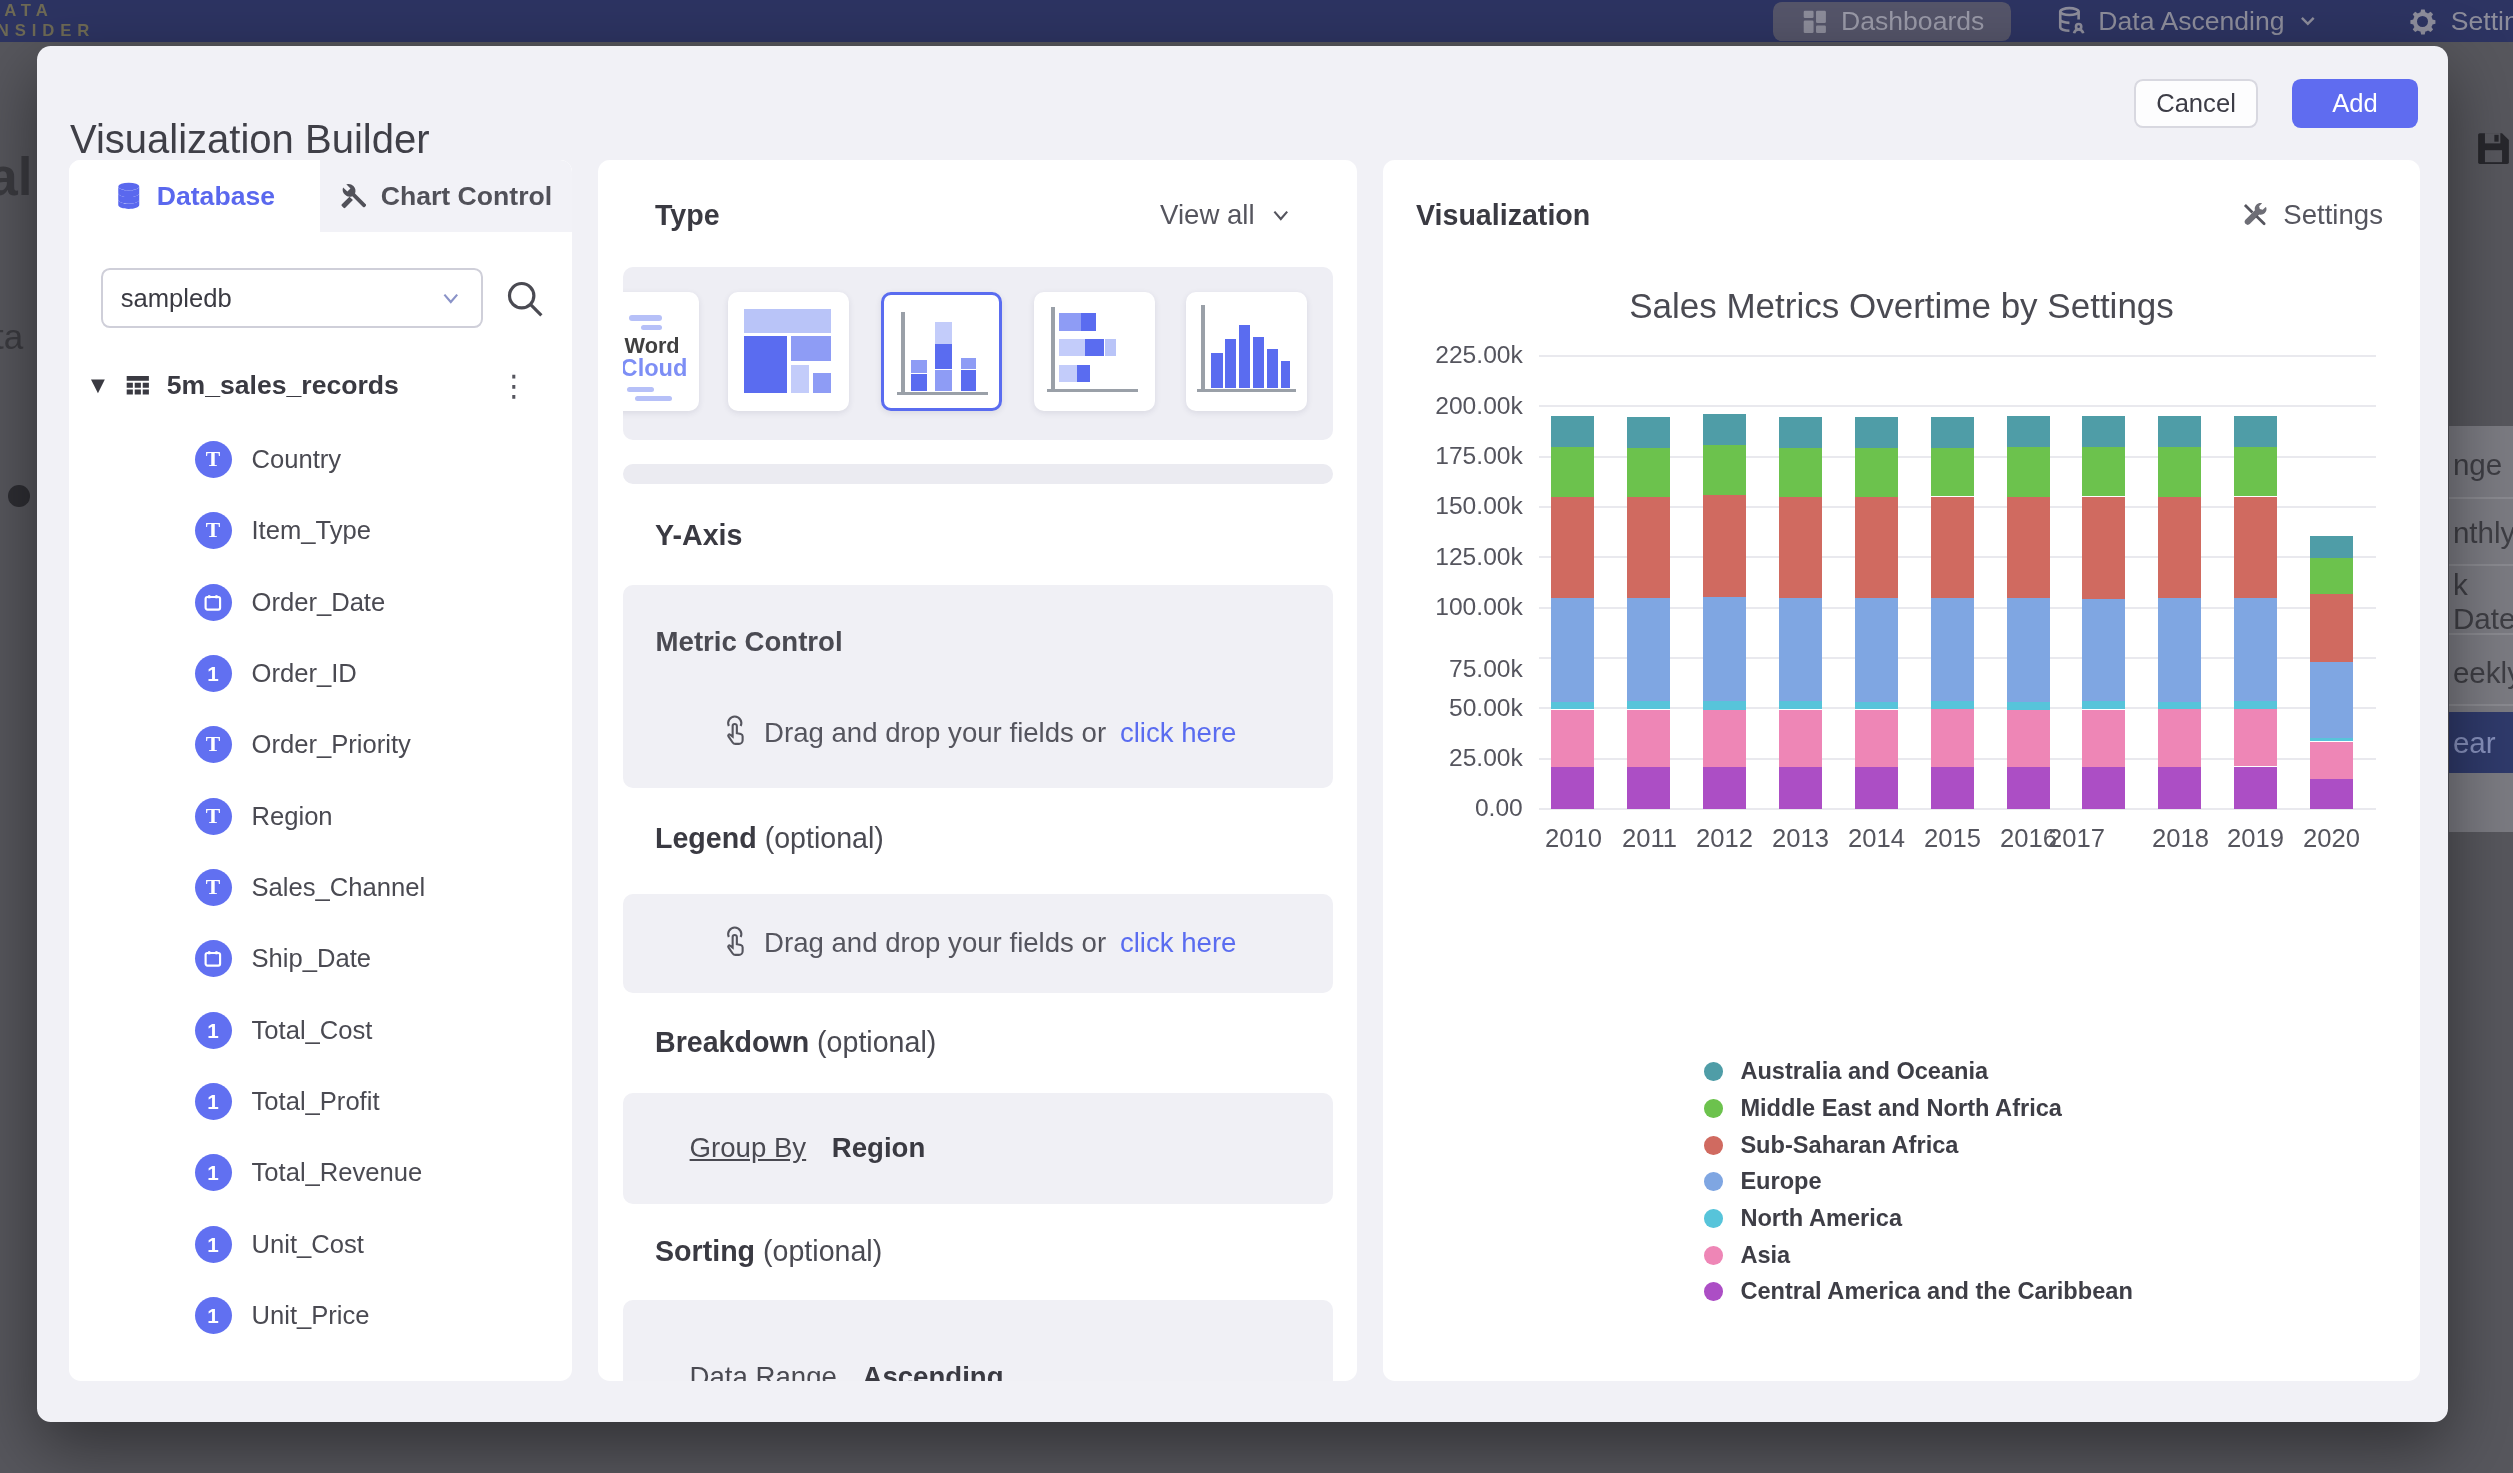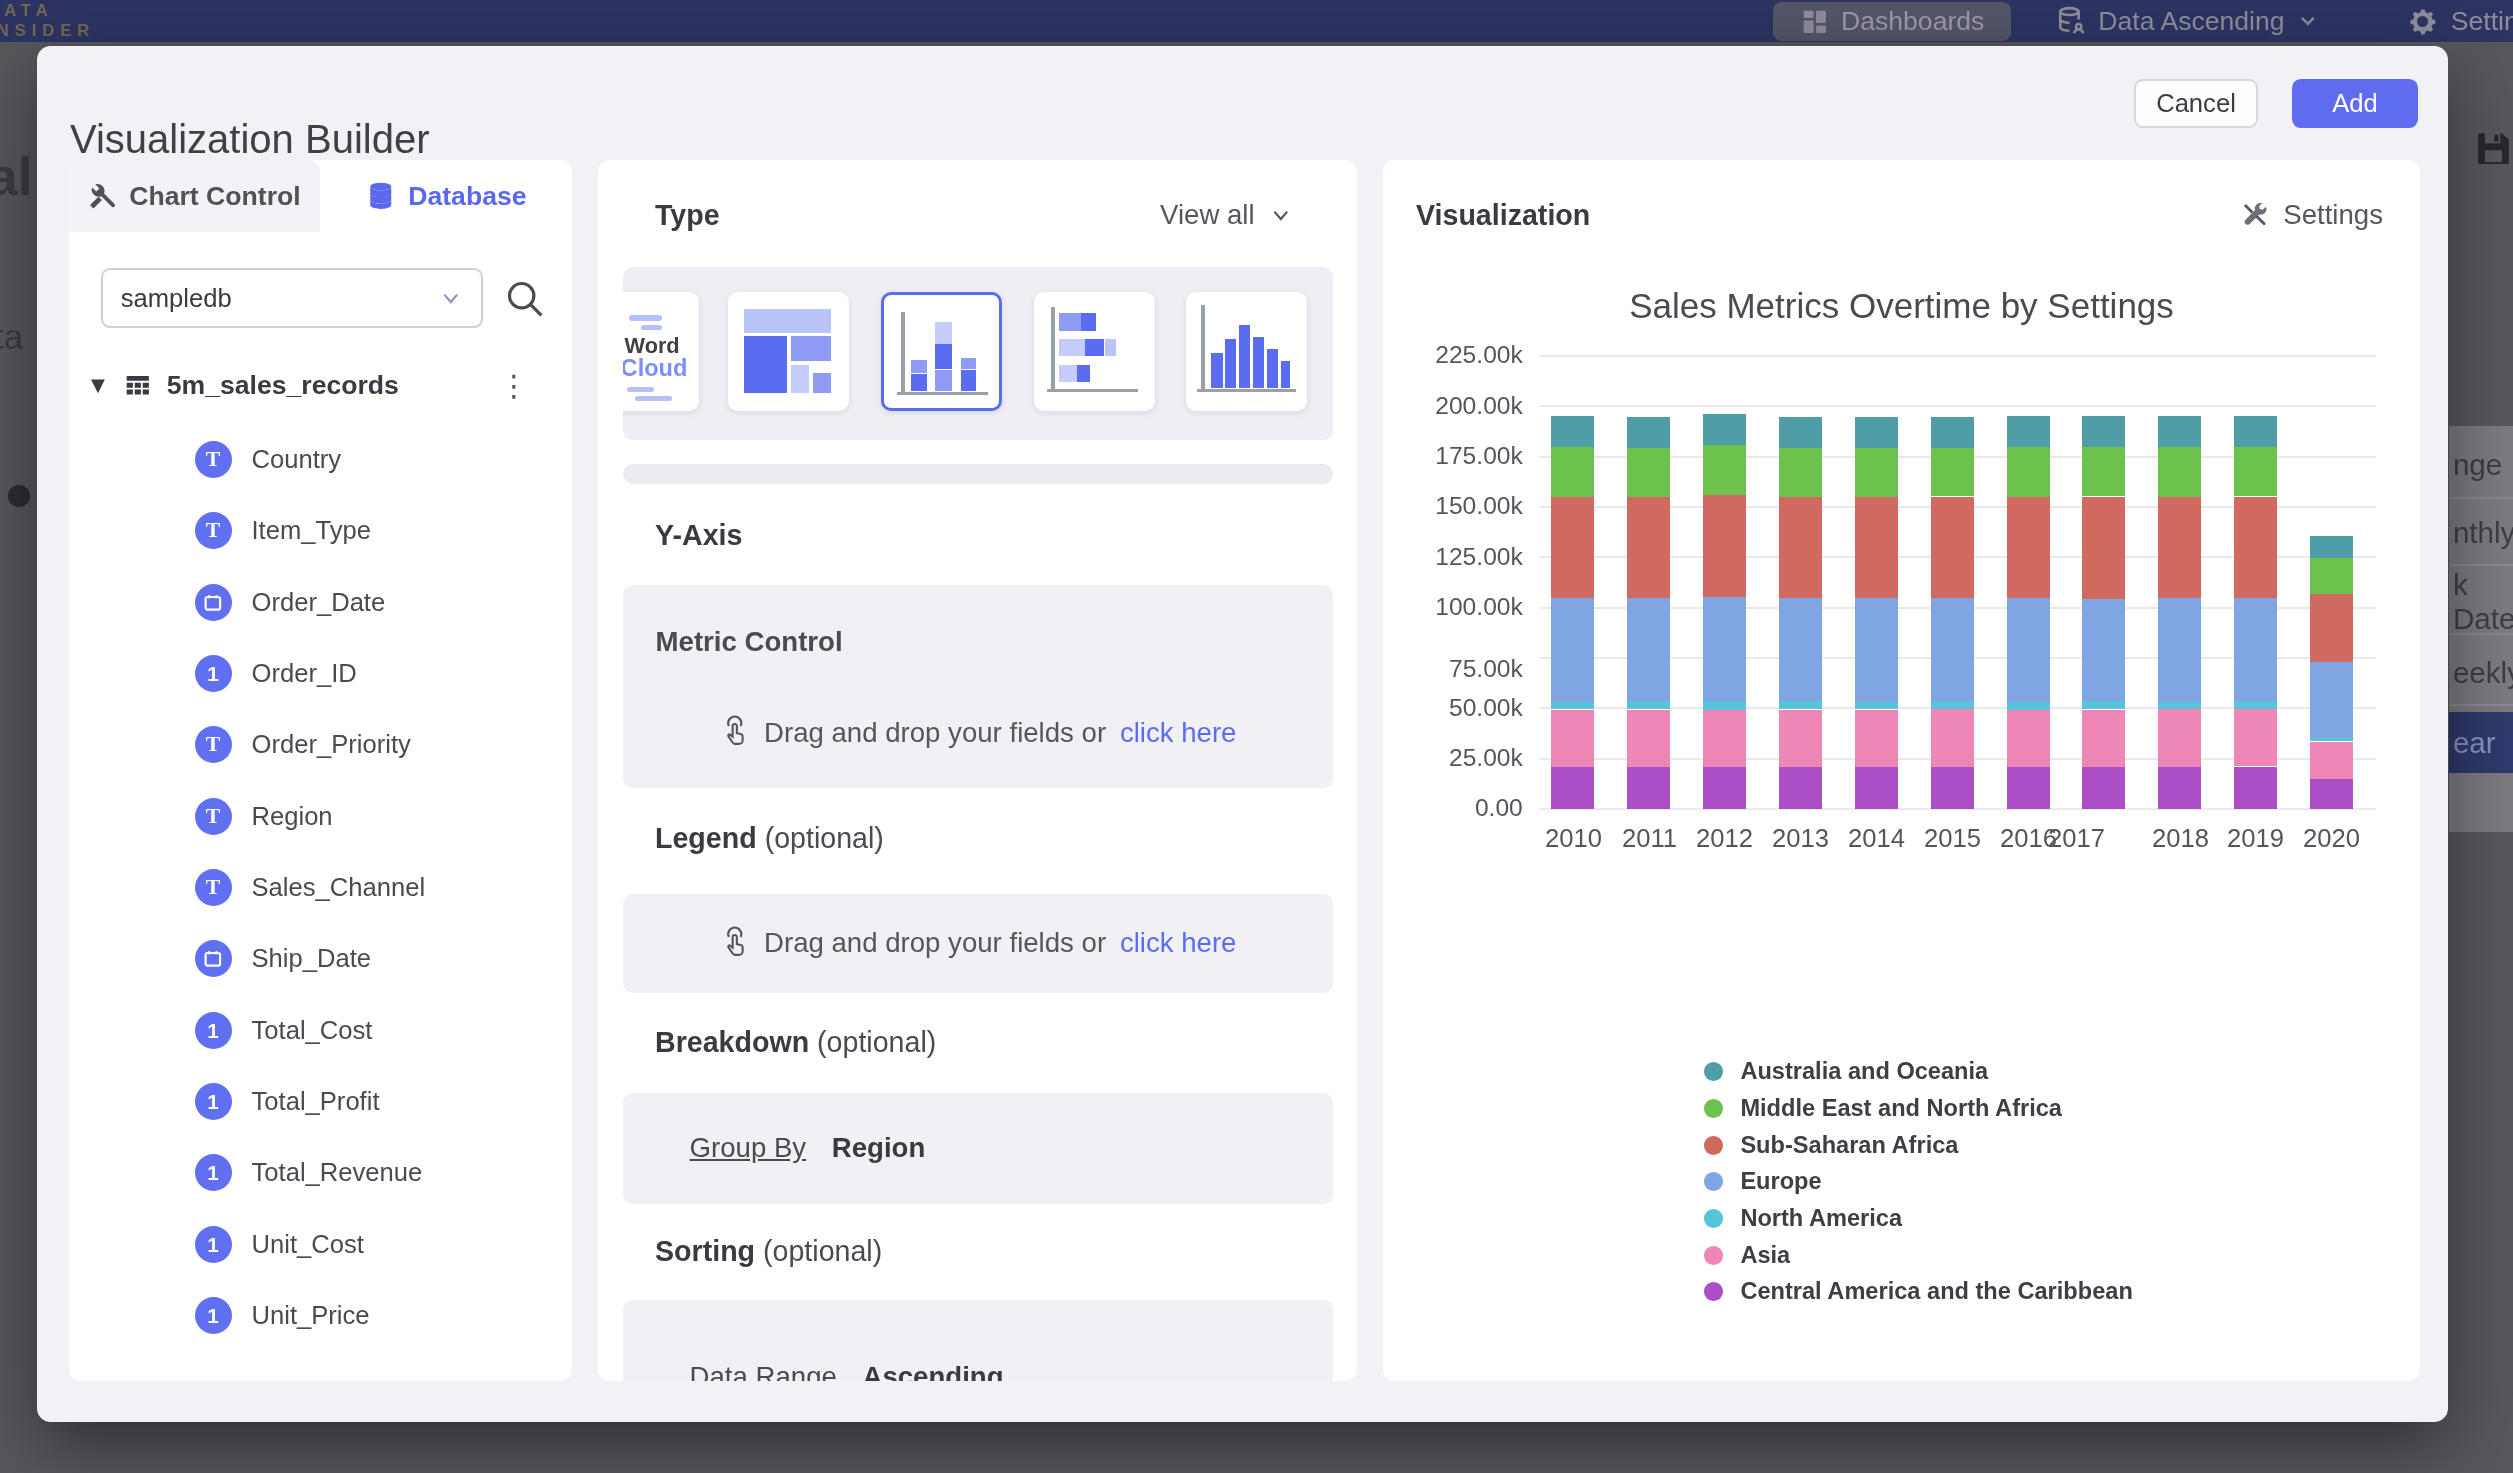--- a/index.html
+++ b/index.html
@@ -163,39 +163,39 @@
       <div class="rm-active" style="top: 286px;">ear</div>
     </div>
 
   <div class="modal">
     <div class="modal-title">Visualization Builder</div>
     <div class="btn btn-cancel">Cancel</div>
     <div class="btn btn-add">Add</div>
 
     <div class="card card-left">
       <div class="tabs">
-        <div class="tab tab-inactive">
-          <span>
-            <svg width="29.6" height="29.6" viewBox="0 0 24 24" fill="#515159">
-                <path d="M21.7 18.9 13 10.2c.8-2 .4-4.4-1.3-6.1A5.6 5.6 0 0 0 5.9 2.7l3.4 3.4-2.5 2.5L3.3 5.2a5.6 5.6 0 0 0 1.4 5.8 5.6 5.6 0 0 0 6.1 1.3l8.7 8.7c.4.4 1 .4 1.4 0l.8-.8c.4-.4.4-1 0-1.3z"></path>
-                <path d="M2.3 18.9l6.2-6.2 2.8 2.8-6.2 6.2c-.4.4-1 .4-1.4 0l-1.4-1.4c-.4-.4-.4-1 0-1.4z"></path>
-              </svg>
-          </span>
-          <span>Chart Control</span>
-        </div>
         <div class="tab tab-active">
           <span>
             <svg width="31.5" height="31.5" viewBox="0 0 24 24" fill="#5a68ee">
                 <ellipse cx="12" cy="5" rx="8" ry="3"></ellipse>
                 <path d="M4 5v5c0 1.7 3.6 3 8 3s8-1.3 8-3V5c0 1.7-3.6 3-8 3S4 6.7 4 5z"></path>
                 <path d="M4 10v5c0 1.7 3.6 3 8 3s8-1.3 8-3v-5c0 1.7-3.6 3-8 3s-8-1.3-8-3z"></path>
                 <path d="M4 15v4c0 1.7 3.6 3 8 3s8-1.3 8-3v-4c0 1.7-3.6 3-8 3s-8-1.3-8-3z"></path>
               </svg>
           </span>
           <span>Database</span>
+        </div>
+        <div class="tab tab-inactive">
+          <span>
+            <svg width="29.6" height="29.6" viewBox="0 0 24 24" fill="#515159">
+                <path d="M21.7 18.9 13 10.2c.8-2 .4-4.4-1.3-6.1A5.6 5.6 0 0 0 5.9 2.7l3.4 3.4-2.5 2.5L3.3 5.2a5.6 5.6 0 0 0 1.4 5.8 5.6 5.6 0 0 0 6.1 1.3l8.7 8.7c.4.4 1 .4 1.4 0l.8-.8c.4-.4.4-1 0-1.3z"></path>
+                <path d="M2.3 18.9l6.2-6.2 2.8 2.8-6.2 6.2c-.4.4-1 .4-1.4 0l-1.4-1.4c-.4-.4-.4-1 0-1.4z"></path>
+              </svg>
+          </span>
+          <span>Chart Control</span>
         </div>
       </div>
 
       <div class="db-select">
         <span>sampledb</span>
         <span class="chev">
           <svg width="25.6" height="25.6" viewBox="0 0 24 24" fill="none" stroke="#8a93c8" stroke-width="2">
               <polyline points="6,9 12,16 18,9"></polyline>
             </svg>
         </span>

